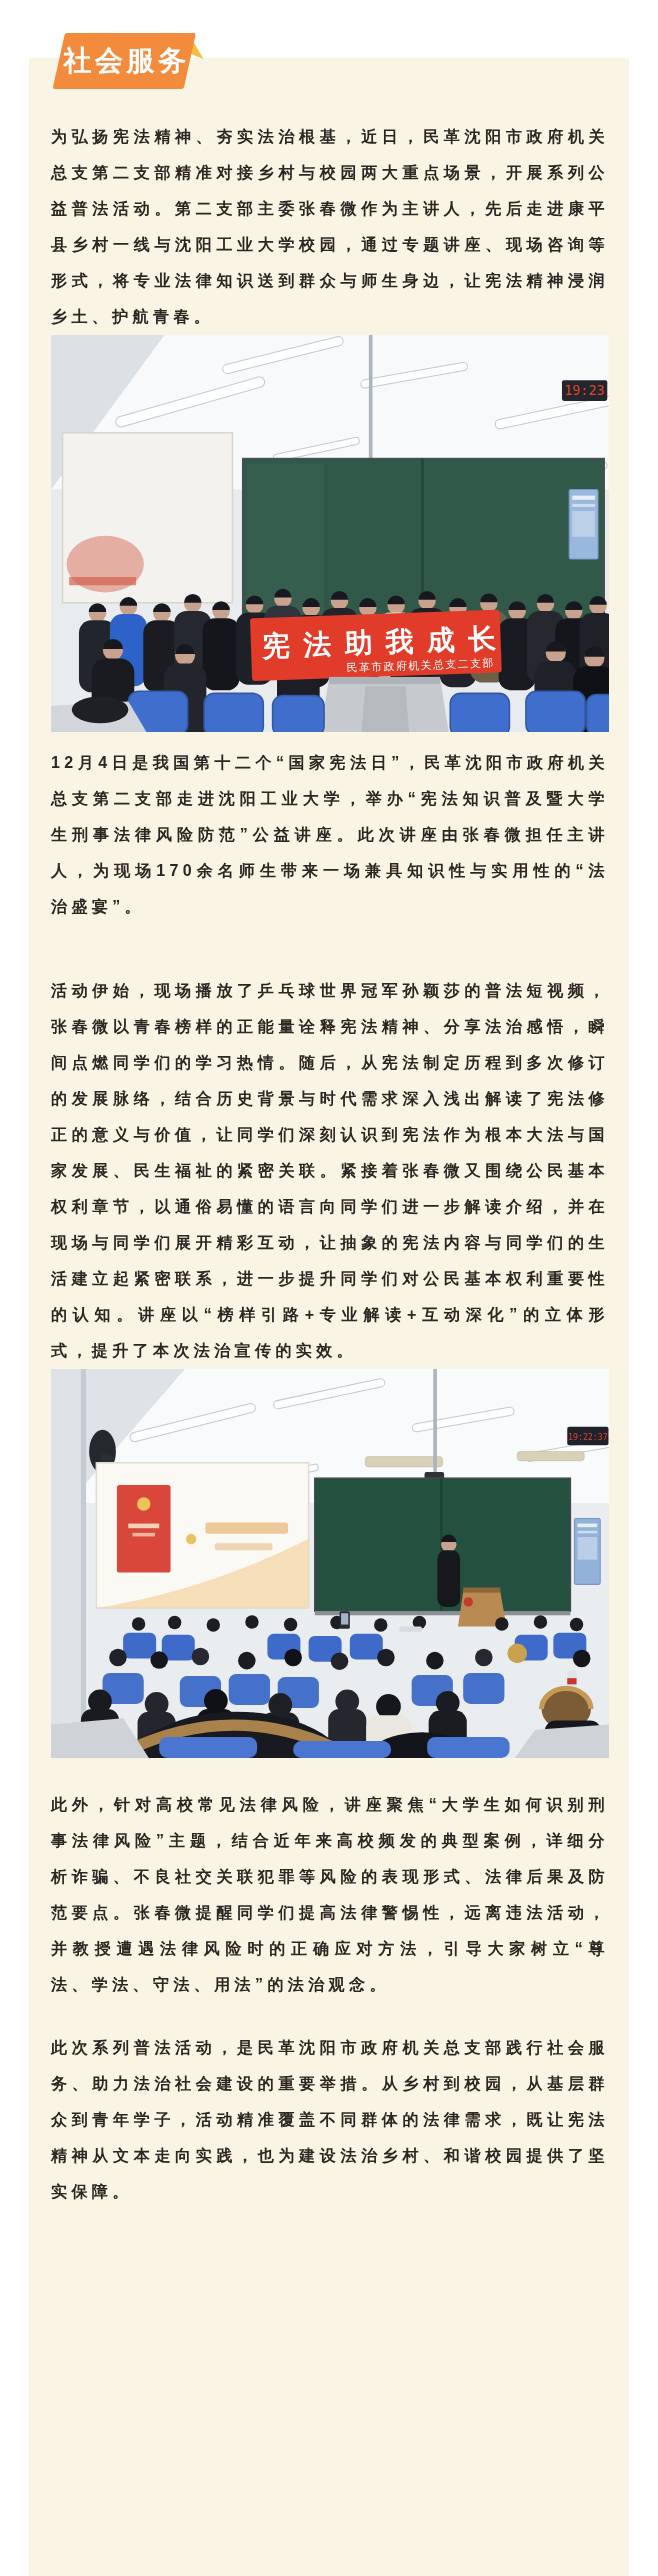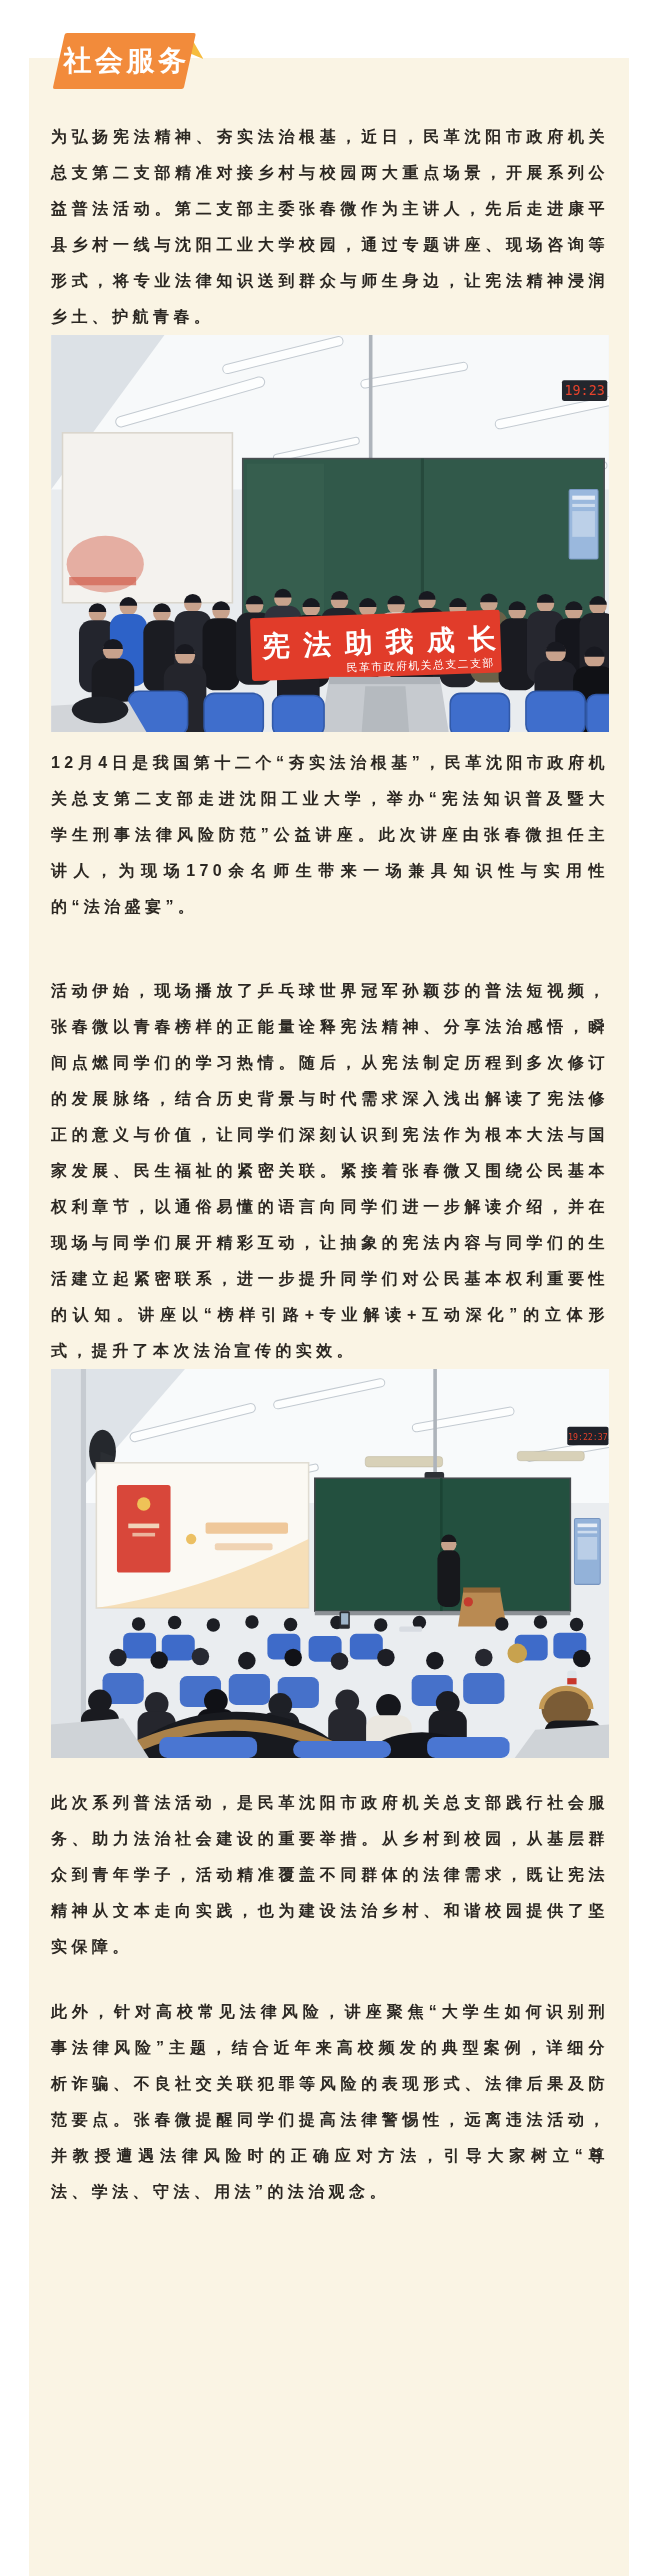--- a/index.html
+++ b/index.html
@@ -143,21 +143,21 @@
           <rect x="430" y="700" width="100" height="80" rx="20"></rect>
           <rect x="775" y="696" width="115" height="85" rx="20"></rect>
           <rect x="922" y="692" width="115" height="85" rx="20"></rect>
           <rect x="1040" y="698" width="60" height="80" rx="18"></rect>
         </g>
         <polygon points="0,720 150,712 185,771 0,771" fill="#D2D5D9"></polygon>
         <ellipse cx="95" cy="728" rx="55" ry="26" fill="#1E2026"></ellipse>
       </svg>
     </figure>
 
-    <p class="para mt-p2">12月4日是我国第十二个“夯实法治根基”，民革沈阳市政府机关总支第二支部走进沈阳工业大学，举办“宪法知识普及暨大学生刑事法律风险防范”公益讲座。此次讲座由张春微担任主讲人，为现场170余名师生带来一场兼具知识性与实用性的“法治盛宴”。</p>
+    <p class="para mt-p2">12月4日是我国第十二个“国家宪法日”，民革沈阳市政府机关总支第二支部走进沈阳工业大学，举办“宪法知识普及暨大学生刑事法律风险防范”公益讲座。此次讲座由张春微担任主讲人，为现场170余名师生带来一场兼具知识性与实用性的“法治盛宴”。</p>
 
     <p class="para mt-p3">活动伊始，现场播放了乒乓球世界冠军孙颖莎的普法短视频，张春微以青春榜样的正能量诠释宪法精神、分享法治感悟，瞬间点燃同学们的学习热情。随后，从宪法制定历程到多次修订的发展脉络，结合历史背景与时代需求深入浅出解读了宪法修正的意义与价值，让同学们深刻认识到宪法作为根本大法与国家发展、民生福祉的紧密关联。紧接着张春微又围绕公民基本权利章节，以通俗易懂的语言向同学们进一步解读介绍，并在现场与同学们展开精彩互动，让抽象的宪法内容与同学们的生活建立起紧密联系，进一步提升同学们对公民基本权利重要性的认知。讲座以“榜样引路+专业解读+互动深化”的立体形式，提升了本次法治宣传的实效。</p>
 
     <figure class="photo mt-photo2">
       <svg class="ph2" viewBox="0 0 1083 755" xmlns="http://www.w3.org/2000/svg">
         <rect width="1083" height="755" fill="#EAEDF0"></rect>
         <rect width="1083" height="260" fill="#F8FAFB"></rect>
         <polygon points="0,0 260,0 0,300" fill="#DEE3E8"></polygon>
         <g fill="#FDFEFE" stroke="#C3CAD1" stroke-width="2">
           <rect x="150" y="95" width="250" height="18" rx="9" transform="rotate(-14 275 104)"></rect>
@@ -287,19 +287,19 @@
         <polygon points="0,690 140,678 190,755 0,755" fill="#CFD3D7"></polygon>
         <polygon points="900,755 940,700 1083,690 1083,755" fill="#CFD3D7"></polygon>
         <g fill="#4A76D2">
           <rect x="210" y="714" width="190" height="41" rx="16"></rect>
           <rect x="470" y="722" width="190" height="33" rx="16"></rect>
           <rect x="730" y="714" width="160" height="41" rx="16"></rect>
         </g>
       </svg>
     </figure>
 
+    <p class="para mt-p4">此外，针对高校常见法律风险，讲座聚焦“大学生如何识别刑事法律风险”主题，结合近年来高校频发的典型案例，详细分析诈骗、不良社交关联犯罪等风险的表现形式、法律后果及防范要点。张春微提醒同学们提高法律警惕性，远离违法活动，并教授遭遇法律风险时的正确应对方法，引导大家树立“尊法、学法、守法、用法”的法治观念。</p>
+
     <p class="para mt-p5">此次系列普法活动，是民革沈阳市政府机关总支部践行社会服务、助力法治社会建设的重要举措。从乡村到校园，从基层群众到青年学子，活动精准覆盖不同群体的法律需求，既让宪法精神从文本走向实践，也为建设法治乡村、和谐校园提供了坚实保障。</p>
-
-    <p class="para mt-p4">此外，针对高校常见法律风险，讲座聚焦“大学生如何识别刑事法律风险”主题，结合近年来高校频发的典型案例，详细分析诈骗、不良社交关联犯罪等风险的表现形式、法律后果及防范要点。张春微提醒同学们提高法律警惕性，远离违法活动，并教授遭遇法律风险时的正确应对方法，引导大家树立“尊法、学法、守法、用法”的法治观念。</p>
 
   </div>
 </div>
 
 
 </body></html>

